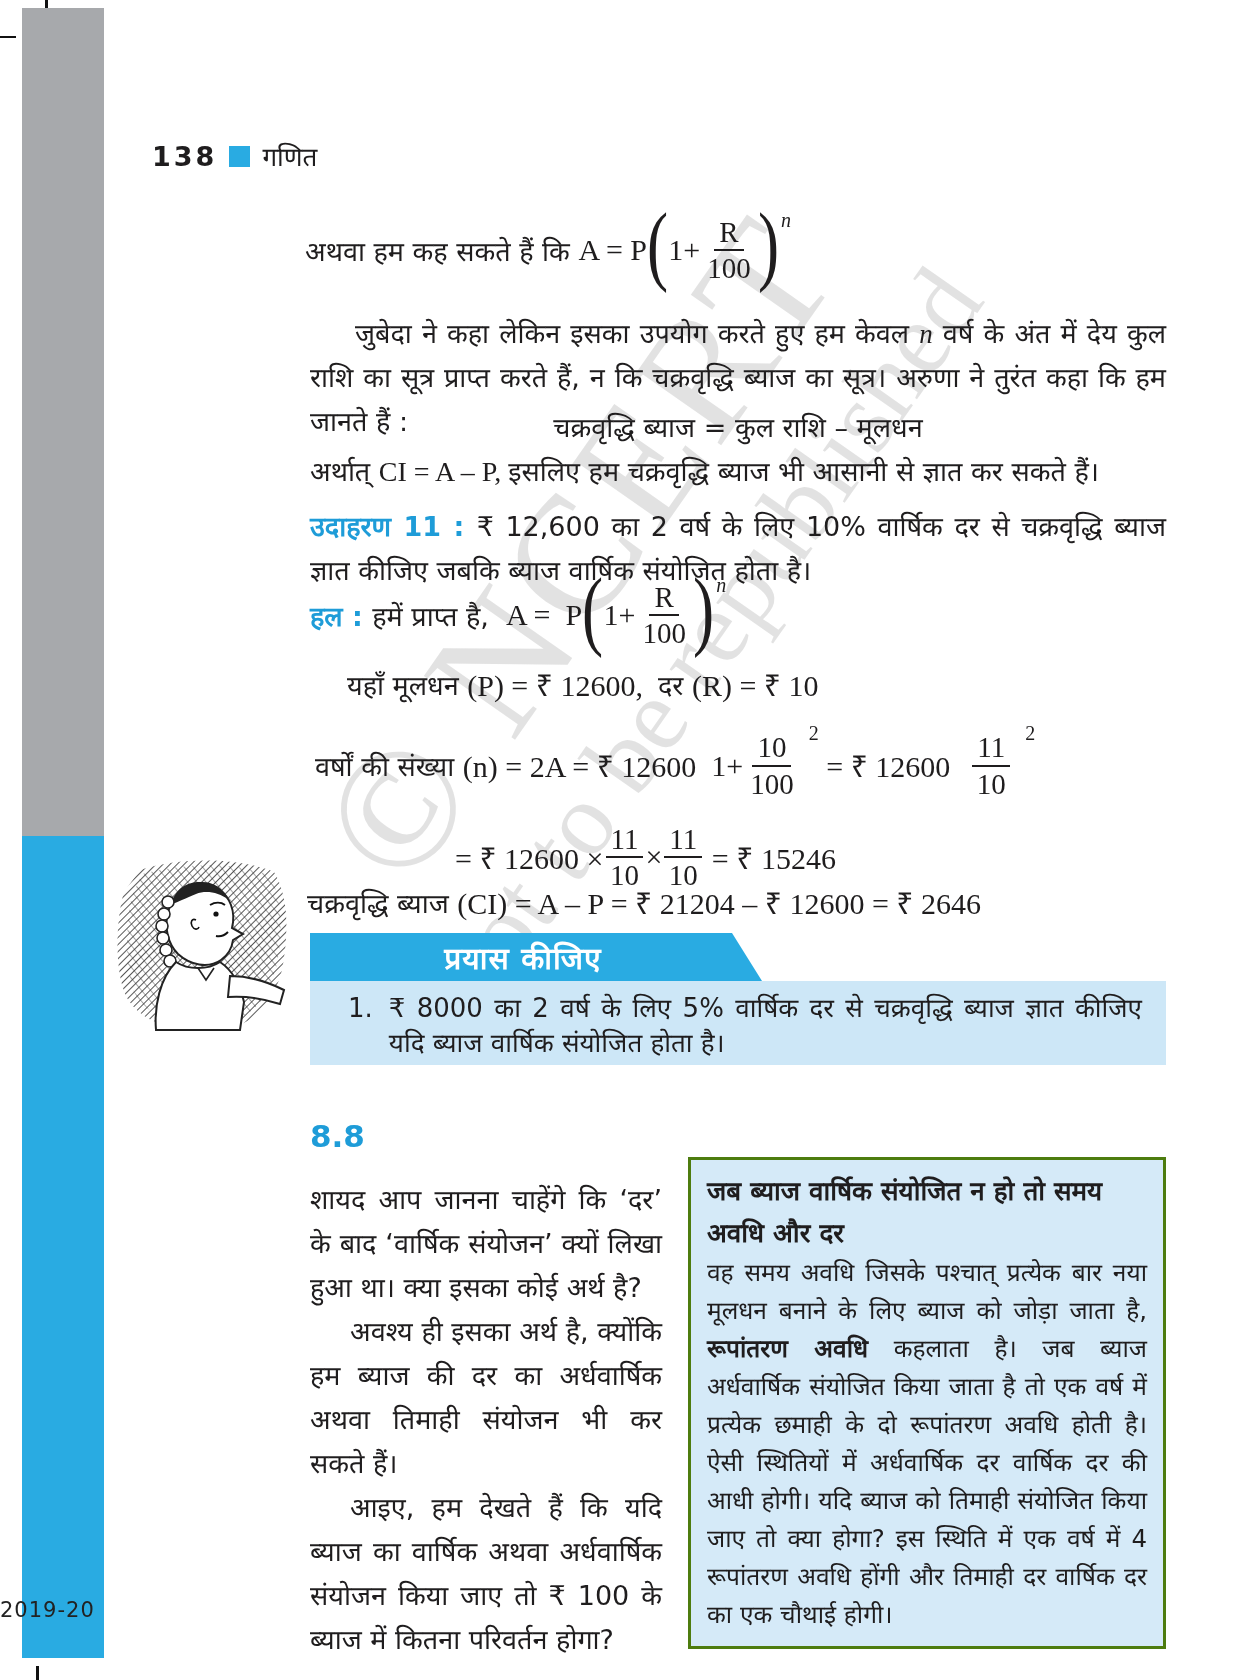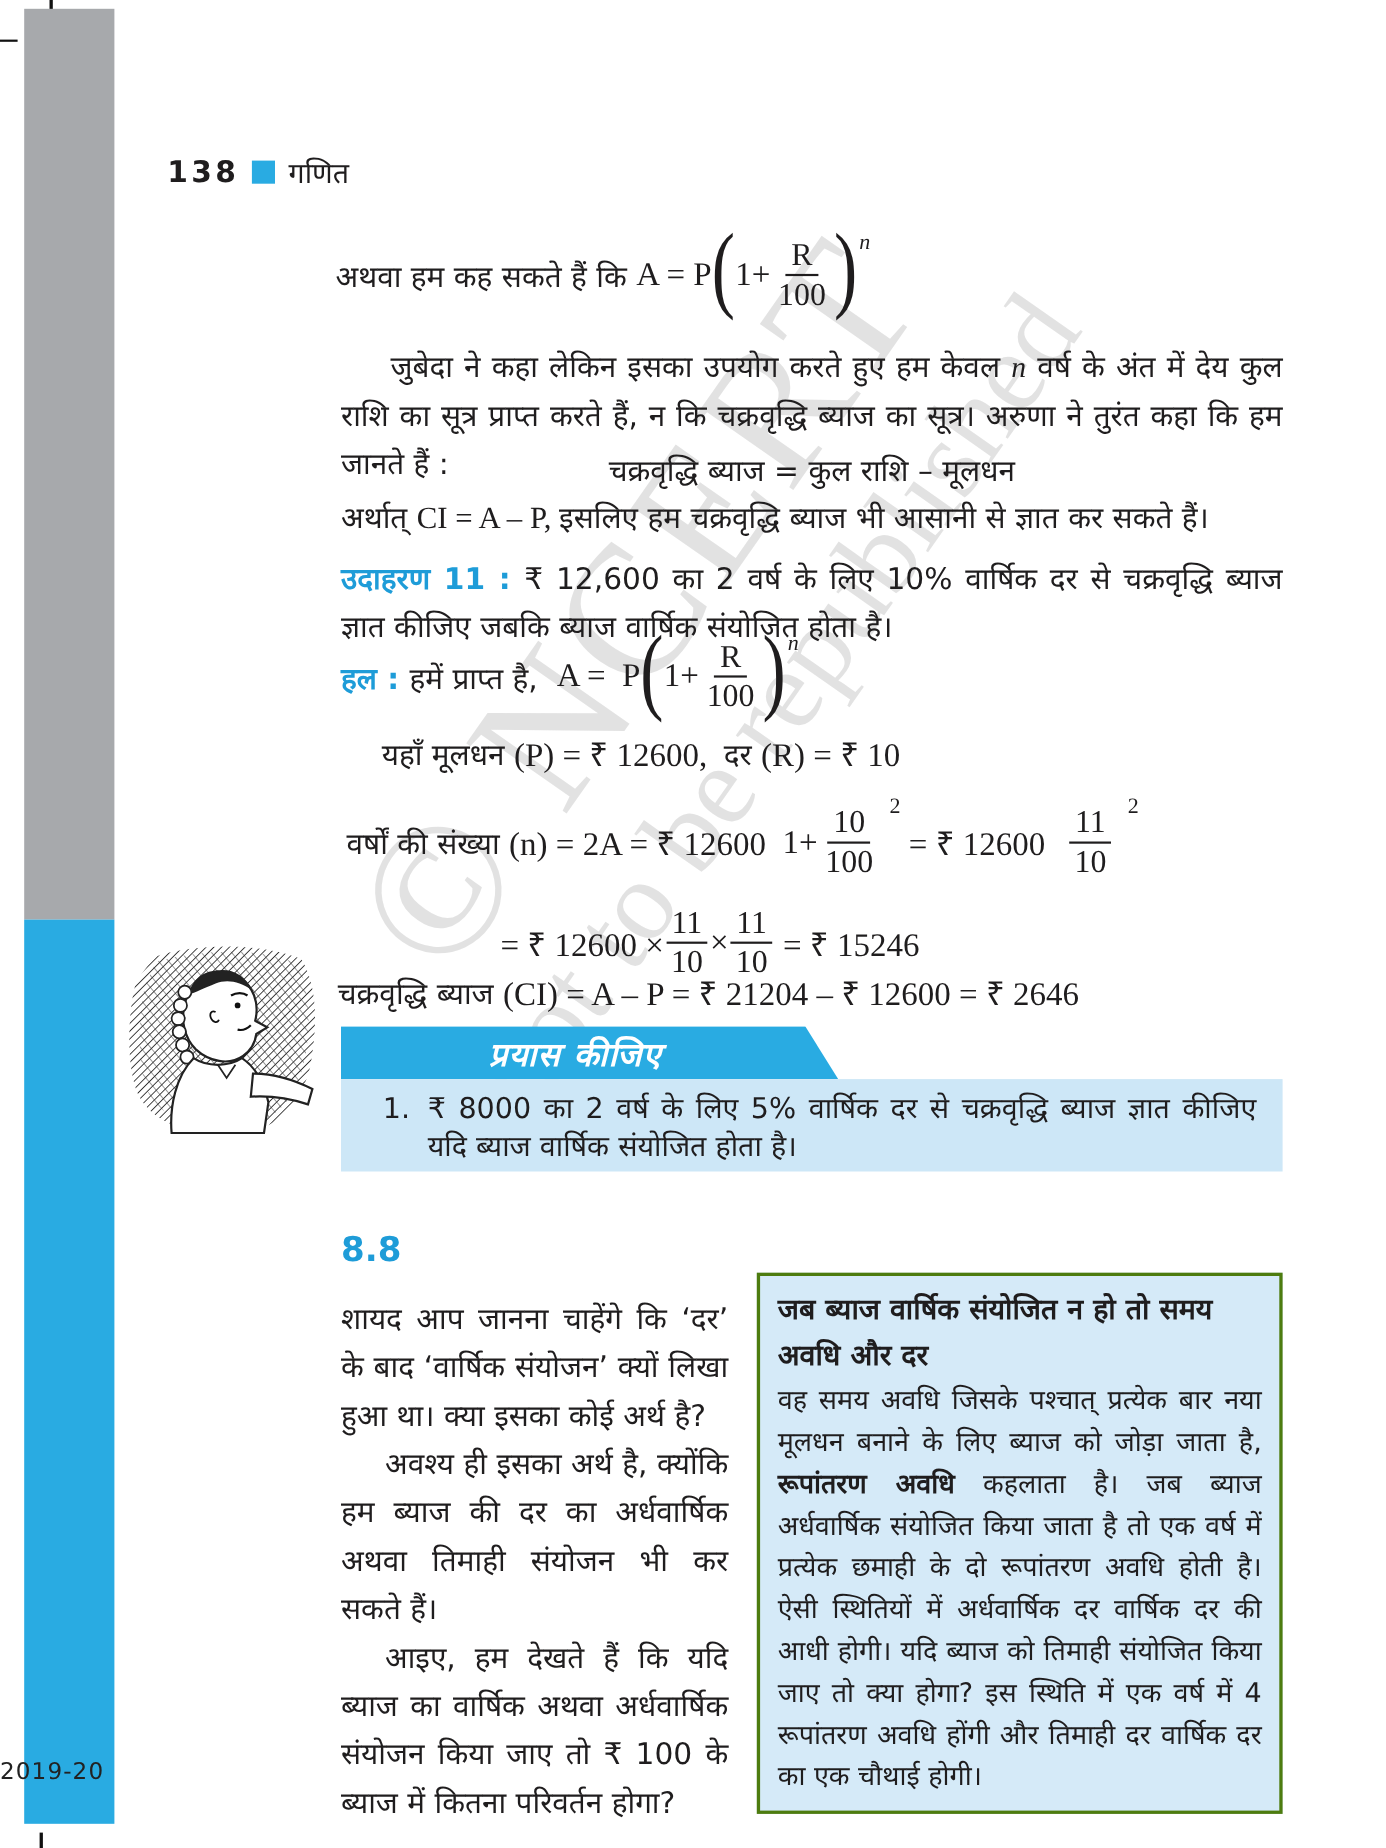--- a/index.html
+++ b/index.html
@@ -44,21 +44,21 @@
   .para { position:absolute; left:310px; width:856px; font-size:27px; line-height:44px;
           text-align:justify; }
   .indent { text-indent:45px; }
   .center-eq { position:absolute; left:310px; width:856px; text-align:center; font-size:27px; }
 
   .bluebold { color:#1E9CD8; font-weight:bold; }
 
   .banner { position:absolute; left:310px; top:933px; width:452px; height:48px; background:#29ABE2;
             clip-path:polygon(0 0, calc(100% - 30px) 0, 100% 100%, 0 100%);
             display:flex; align-items:center; justify-content:center; }
-  .banner span { color:#fff; font-weight:bold; font-size:30px; letter-spacing:1px; padding-right:26px;font-style:italic; }
+  .banner span { color:#fff; font-weight:bold; font-size:30px; letter-spacing:1px; padding-right:26px; }
 
   .trybox { position:absolute; left:310px; top:981px; width:856px; height:84px; background:#CDE7F7;
             display:flex; padding:10px 24px 0 38px; box-sizing:border-box; font-size:26px; line-height:35px; }
   .trybox .no { margin-right:16px; }
   .trybox .txt { text-align:justify; }
 
   .sect { position:absolute; left:310px; top:1118px; display:flex; gap:18px; align-items:baseline; }
   .sect .num   { color:#1E9CD8; font-weight:bold; font-size:31px; }
   .sect .title { color:#1E9CD8; font-weight:bold; font-size:30px; }
 

